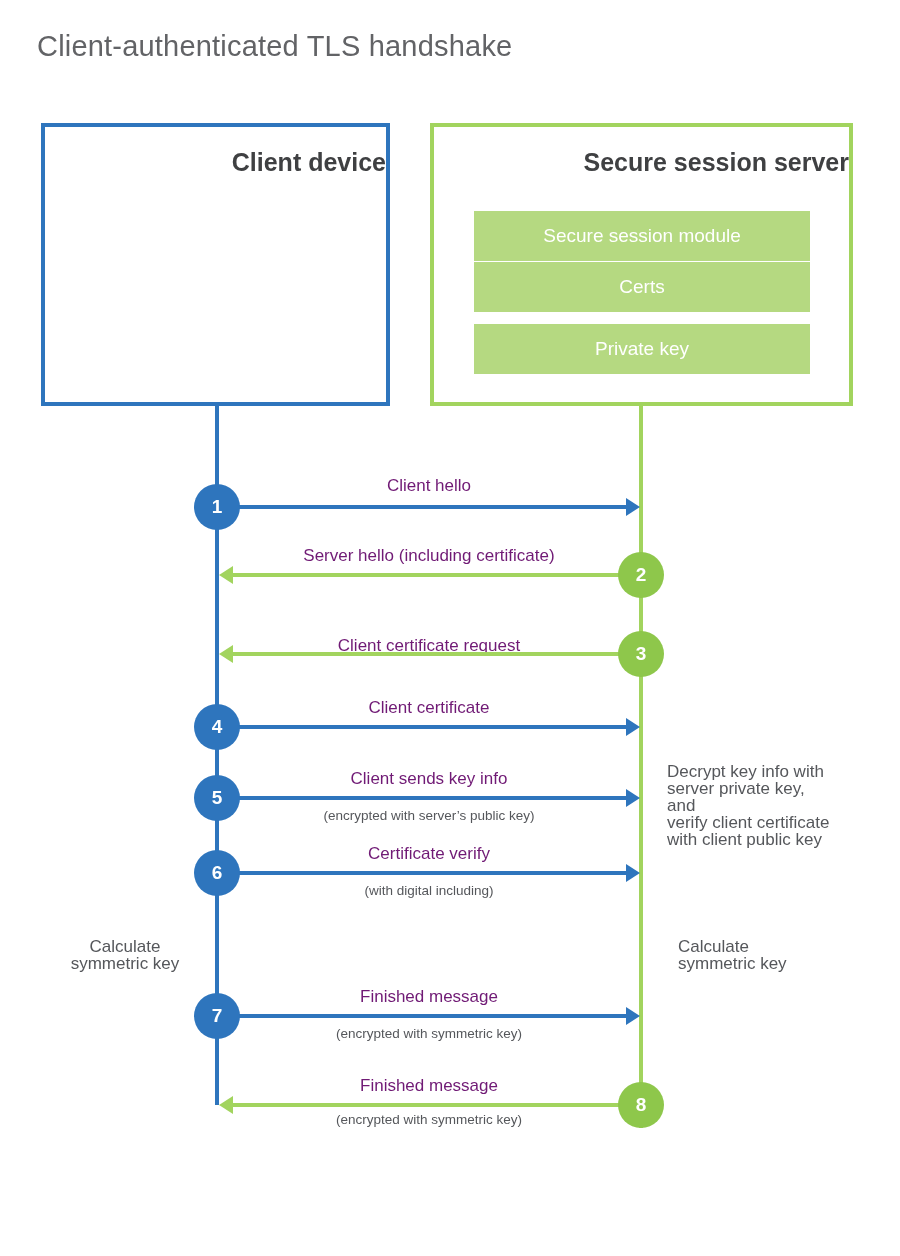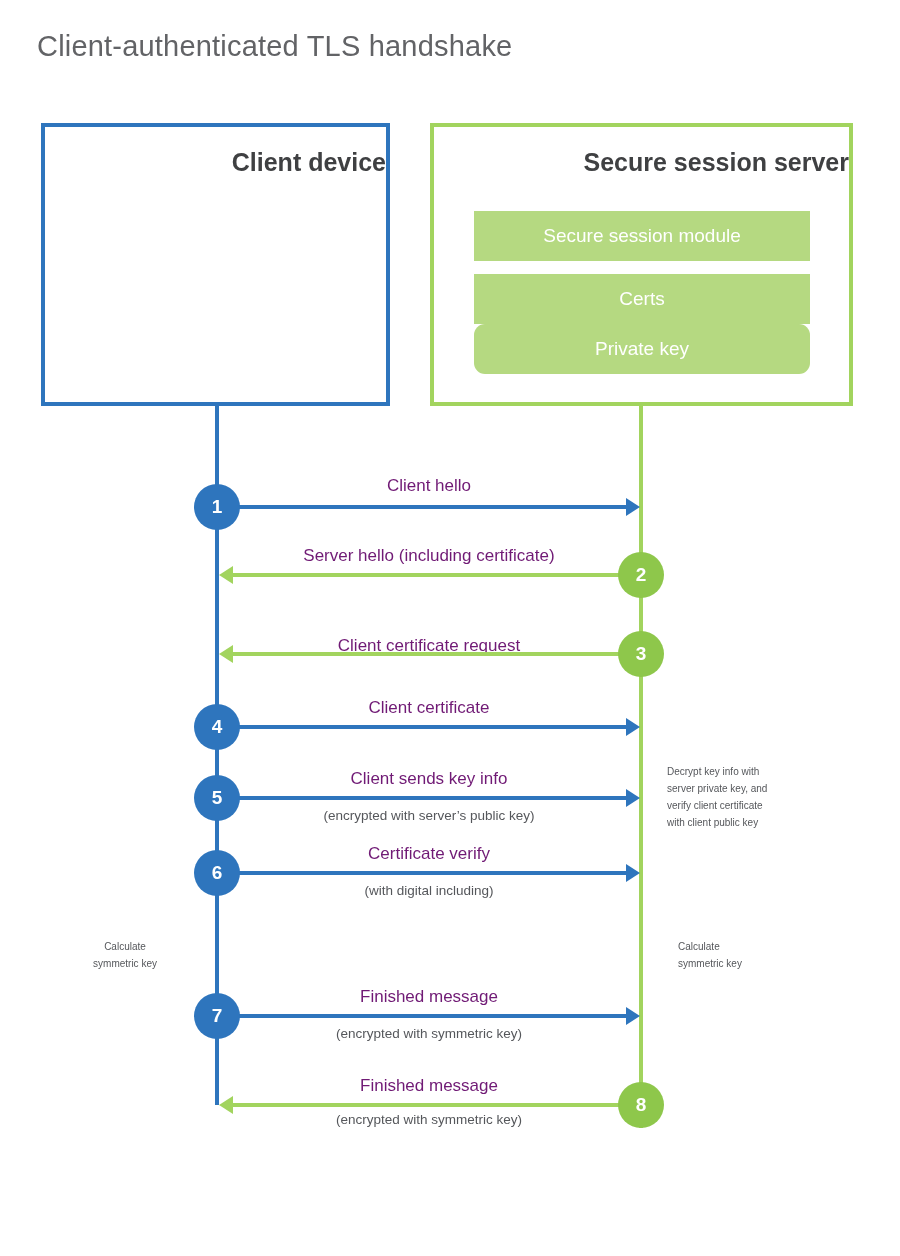--- a/index.html
+++ b/index.html
@@ -22,22 +22,22 @@
     left:78px;top:200px;width:277px;height:173px;background:#5b9bd5;
     display:flex;align-items:center;justify-content:center;text-align:center;
     color:#ffffff;font-size:19px;line-height:24px;padding:0 48px;box-sizing:border-box;
   }
   .server-bar{
     left:474px;width:336px;height:50px;background:#b5d981;
     display:flex;align-items:center;justify-content:center;
     color:#ffffff;font-size:19px;
   }
   #server-bar-0{top:211px;}
-  #server-bar-1{top:274px;}
-  #server-bar-2{top:324px;border-radius:11px;}
+  #server-bar-1{top:262px;}
+  #server-bar-2{top:324px;}
   
   .lifeline{width:4px;}
   #client-line{left:215px;top:404px;height:701px;background:#2e75bd;}
   #server-line{left:639px;top:404px;height:724px;background:#a2d45e;}
   
   .arrow{position:absolute;height:4px;}
   .arrow.blue{background:#2e75bd;left:217px;width:410px;}
   .arrow.green{background:#a2d45e;left:232px;width:407px;}
   .head{position:absolute;width:0;height:0;top:-7px;border-top:9px solid transparent;border-bottom:9px solid transparent;}
   .arrow.blue .head{right:-13px;border-left:14px solid #2e75bd;}
@@ -54,21 +54,21 @@
   .mlabel{
     position:absolute;left:217px;width:424px;text-align:center;
     font-size:17px;line-height:20px;color:#701a75;
   }
   .msub{
     position:absolute;left:217px;width:424px;text-align:center;
     font-size:13.5px;line-height:16px;color:#55575b;
   }
   
   .note{
-    position:absolute;font-size:10px;line-height:17px;color:#55575b;white-space:pre-line;
+    position:absolute;font-size:17px;line-height:17px;color:#55575b;white-space:pre-line;
   }
   #note-decrypt{left:667px;top:763px;width:170px;text-align:left;}
   #note-calc-left{left:60px;top:938px;width:130px;text-align:center;}
   #note-calc-right{left:678px;top:938px;width:120px;text-align:left;}
 </style>
 </head>
 <body>
 
 <div id="canvas">
 

